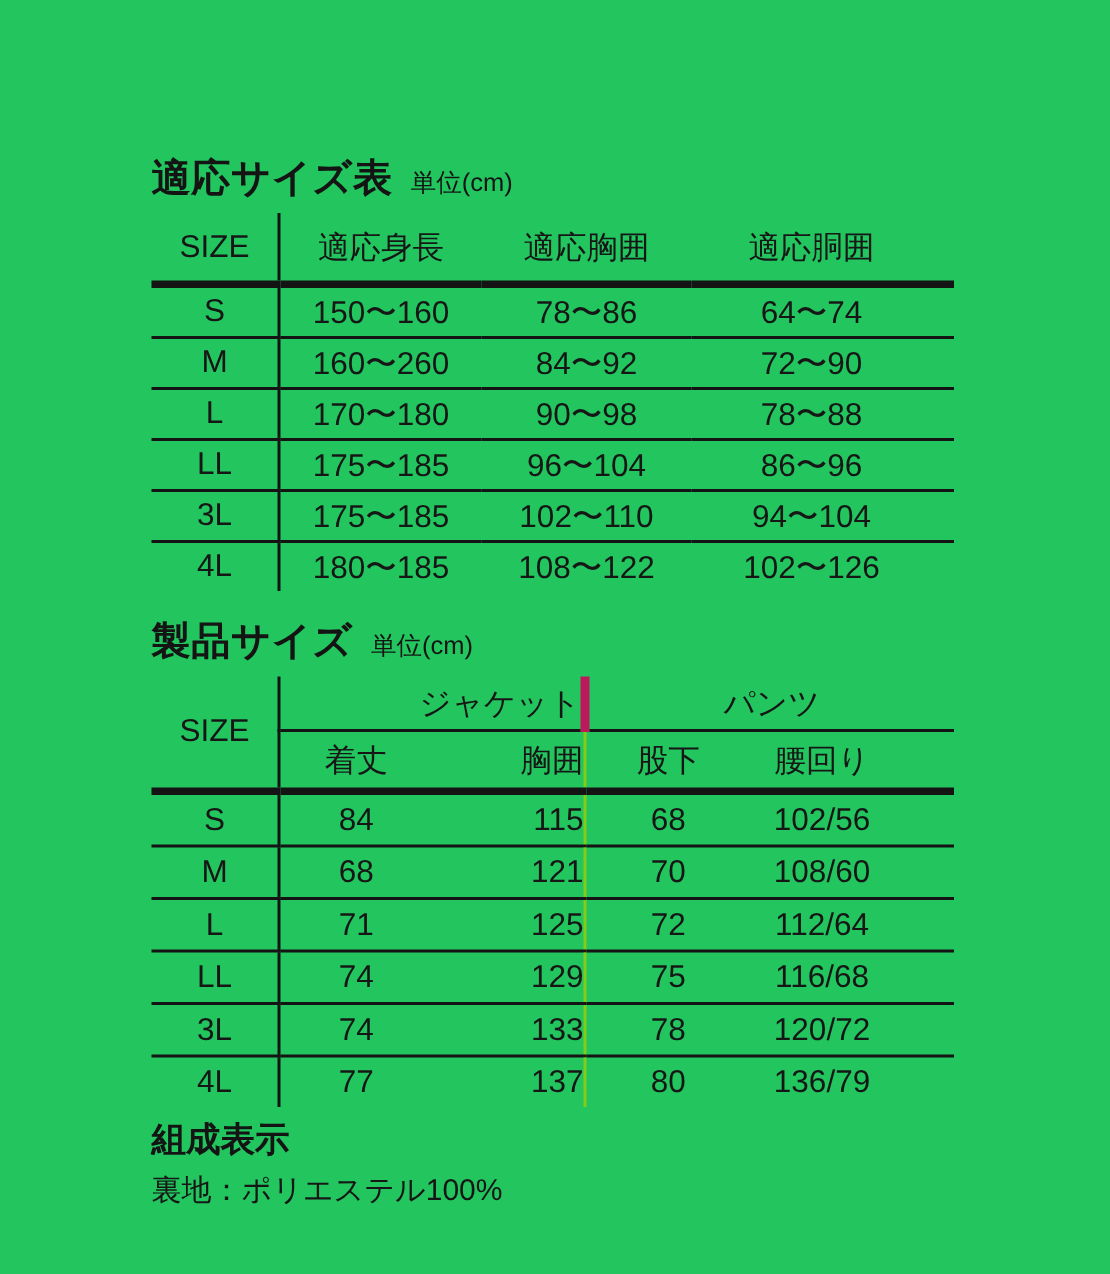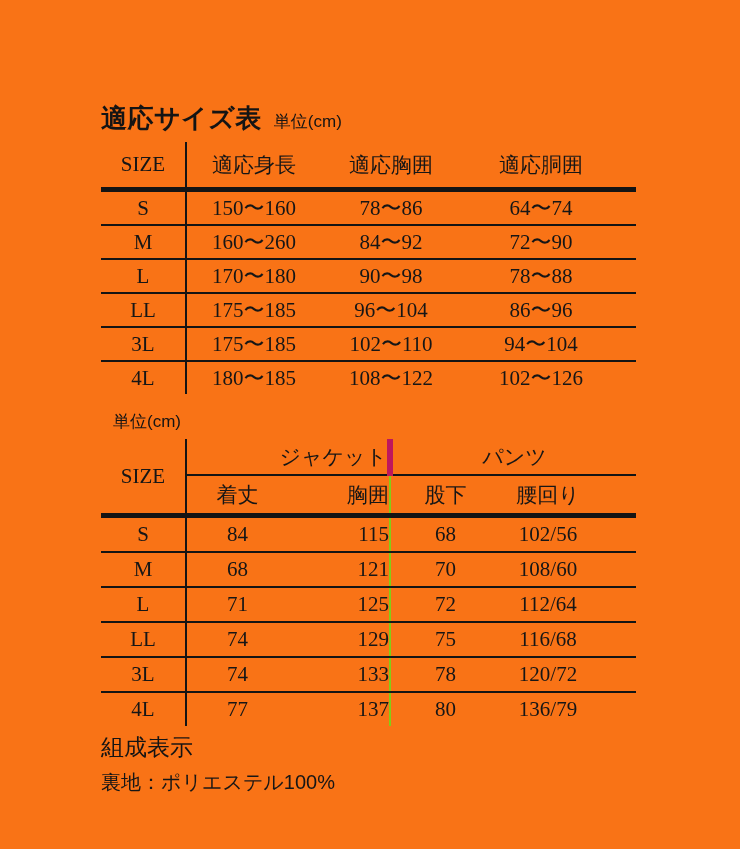--- a/index.html
+++ b/index.html
@@ -2,31 +2,31 @@
 <html><head>
 <meta charset="utf-8">
 <style>
   html, body { margin: 0; padding: 0; }
   body {
     width: 740px; height: 849px;
     background: #ffffff;
     font-family: "Liberation Sans", "DejaVu Sans", sans-serif;
     color: #161616;
   }
-  .page { position: relative; width: 740px; height: 849px; background: #f97316; overflow: hidden; }
+  .page { position: relative; width: 740px; height: 849px; background: #22c55e; overflow: hidden; }
   .content { position: absolute; left: 101px; top: 101px; width: 537px; }
 
   .title-row { display: flex; align-items: baseline; margin: 0 0 6px 0; }
   .section-title {
     font-size: 26px; font-weight: bold; margin: 0;
     letter-spacing: 0.5px; color: #141414;
   }
   .unit-label { font-size: 17px; margin-left: 12px; color: #141414; }
 
-  table { border-collapse: collapse; table-layout: fixed; width: 535px; font-family: Liberation Serif, serif; }
+  table { border-collapse: collapse; table-layout: fixed; width: 535px; }
   th, td {
     font-weight: normal; text-align: center; vertical-align: middle;
     padding: 0; font-size: 21px; color: #161616;
   }
 
   
   .t1 { margin-bottom: 16px; }
   .t1 col.w-size { width: 85px; }
   .t1 col.w-c2 { width: 135px; }
   .t1 col.w-c3 { width: 140px; }
@@ -49,21 +49,21 @@
   .t2 .subhead th { height: 37px; border-bottom: 5px solid #141414; margin-top: 10px; }
   .t2 .c-gdiv { border-right: 2px solid #84cc16; text-align: right; }
   .t2 tbody td { height: 33px; border-bottom: 2px solid #141414; }
   .t2 tbody tr:last-child td { border-bottom: none; }
   .t2 tbody .c-size { border-right: 2px solid #141414; }
   .t2 .pad-r { padding-right: 40px; }
 
   .tolerance-note { width: 535px; text-align: right; font-size: 17px; margin-top: 4px; color: #141414; }
 
   .composition { margin-top: 6px; }
-  .composition-title { font-size: 23px; font-weight: normal; margin: 0 0 6px 0; color: #141414; }
+  .composition-title { font-size: 23px; font-weight: bold; margin: 0 0 6px 0; color: #141414; }
   .composition-line { font-size: 20px; line-height: 27px; margin: 0; color: #161616; }
 </style>
 </head>
 <body>
 
 <div class="page">
   <div class="content">
 
     <div class="title-row">
       <h2 class="section-title">適応サイズ表</h2>
@@ -119,20 +119,21 @@
         <tr>
           <td class="c-size">4L</td>
           <td>180〜185</td>
           <td>108〜122</td>
           <td class="last-col">102〜126</td>
         </tr>
       </tbody>
     </table>
 
     <div class="title-row">
+      <h2 class="section-title">製品サイズ</h2>
       <span class="unit-label">単位(cm)</span>
     </div>
 
     <table class="t2">
       <colgroup>
         <col class="w-size">
           <col class="w-j1">
           <col class="w-j2">
           <col class="w-p1">
           <col class="w-p2">

